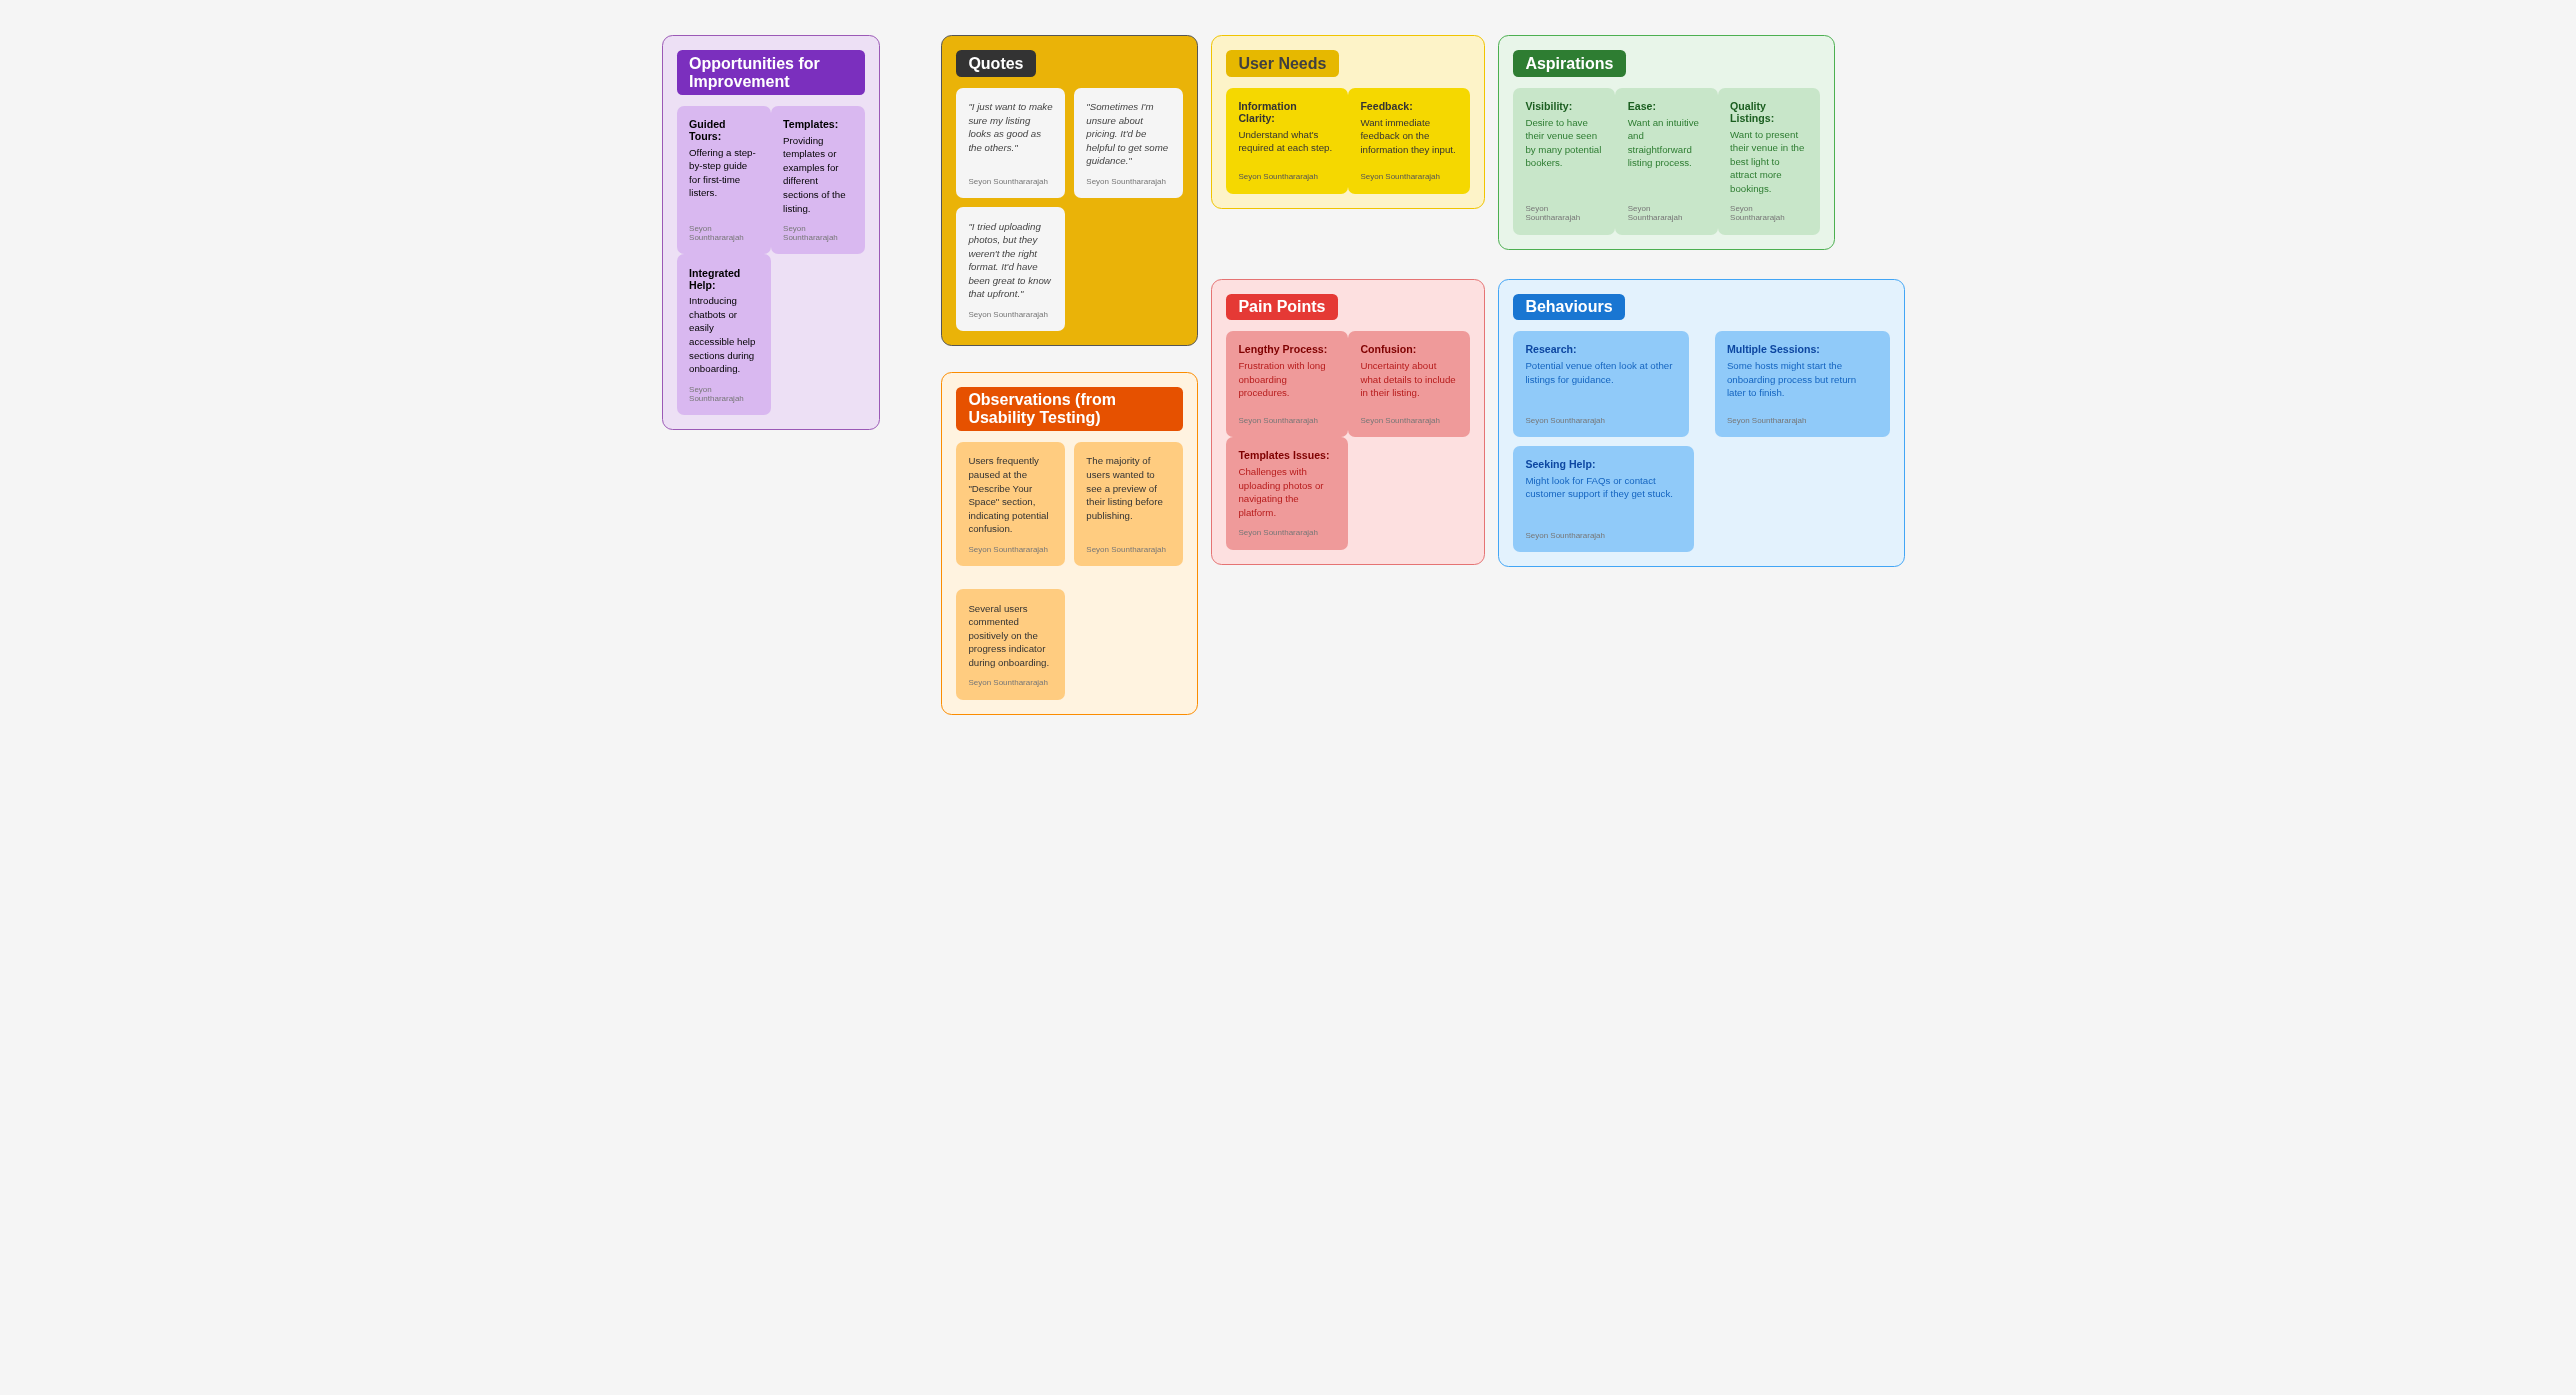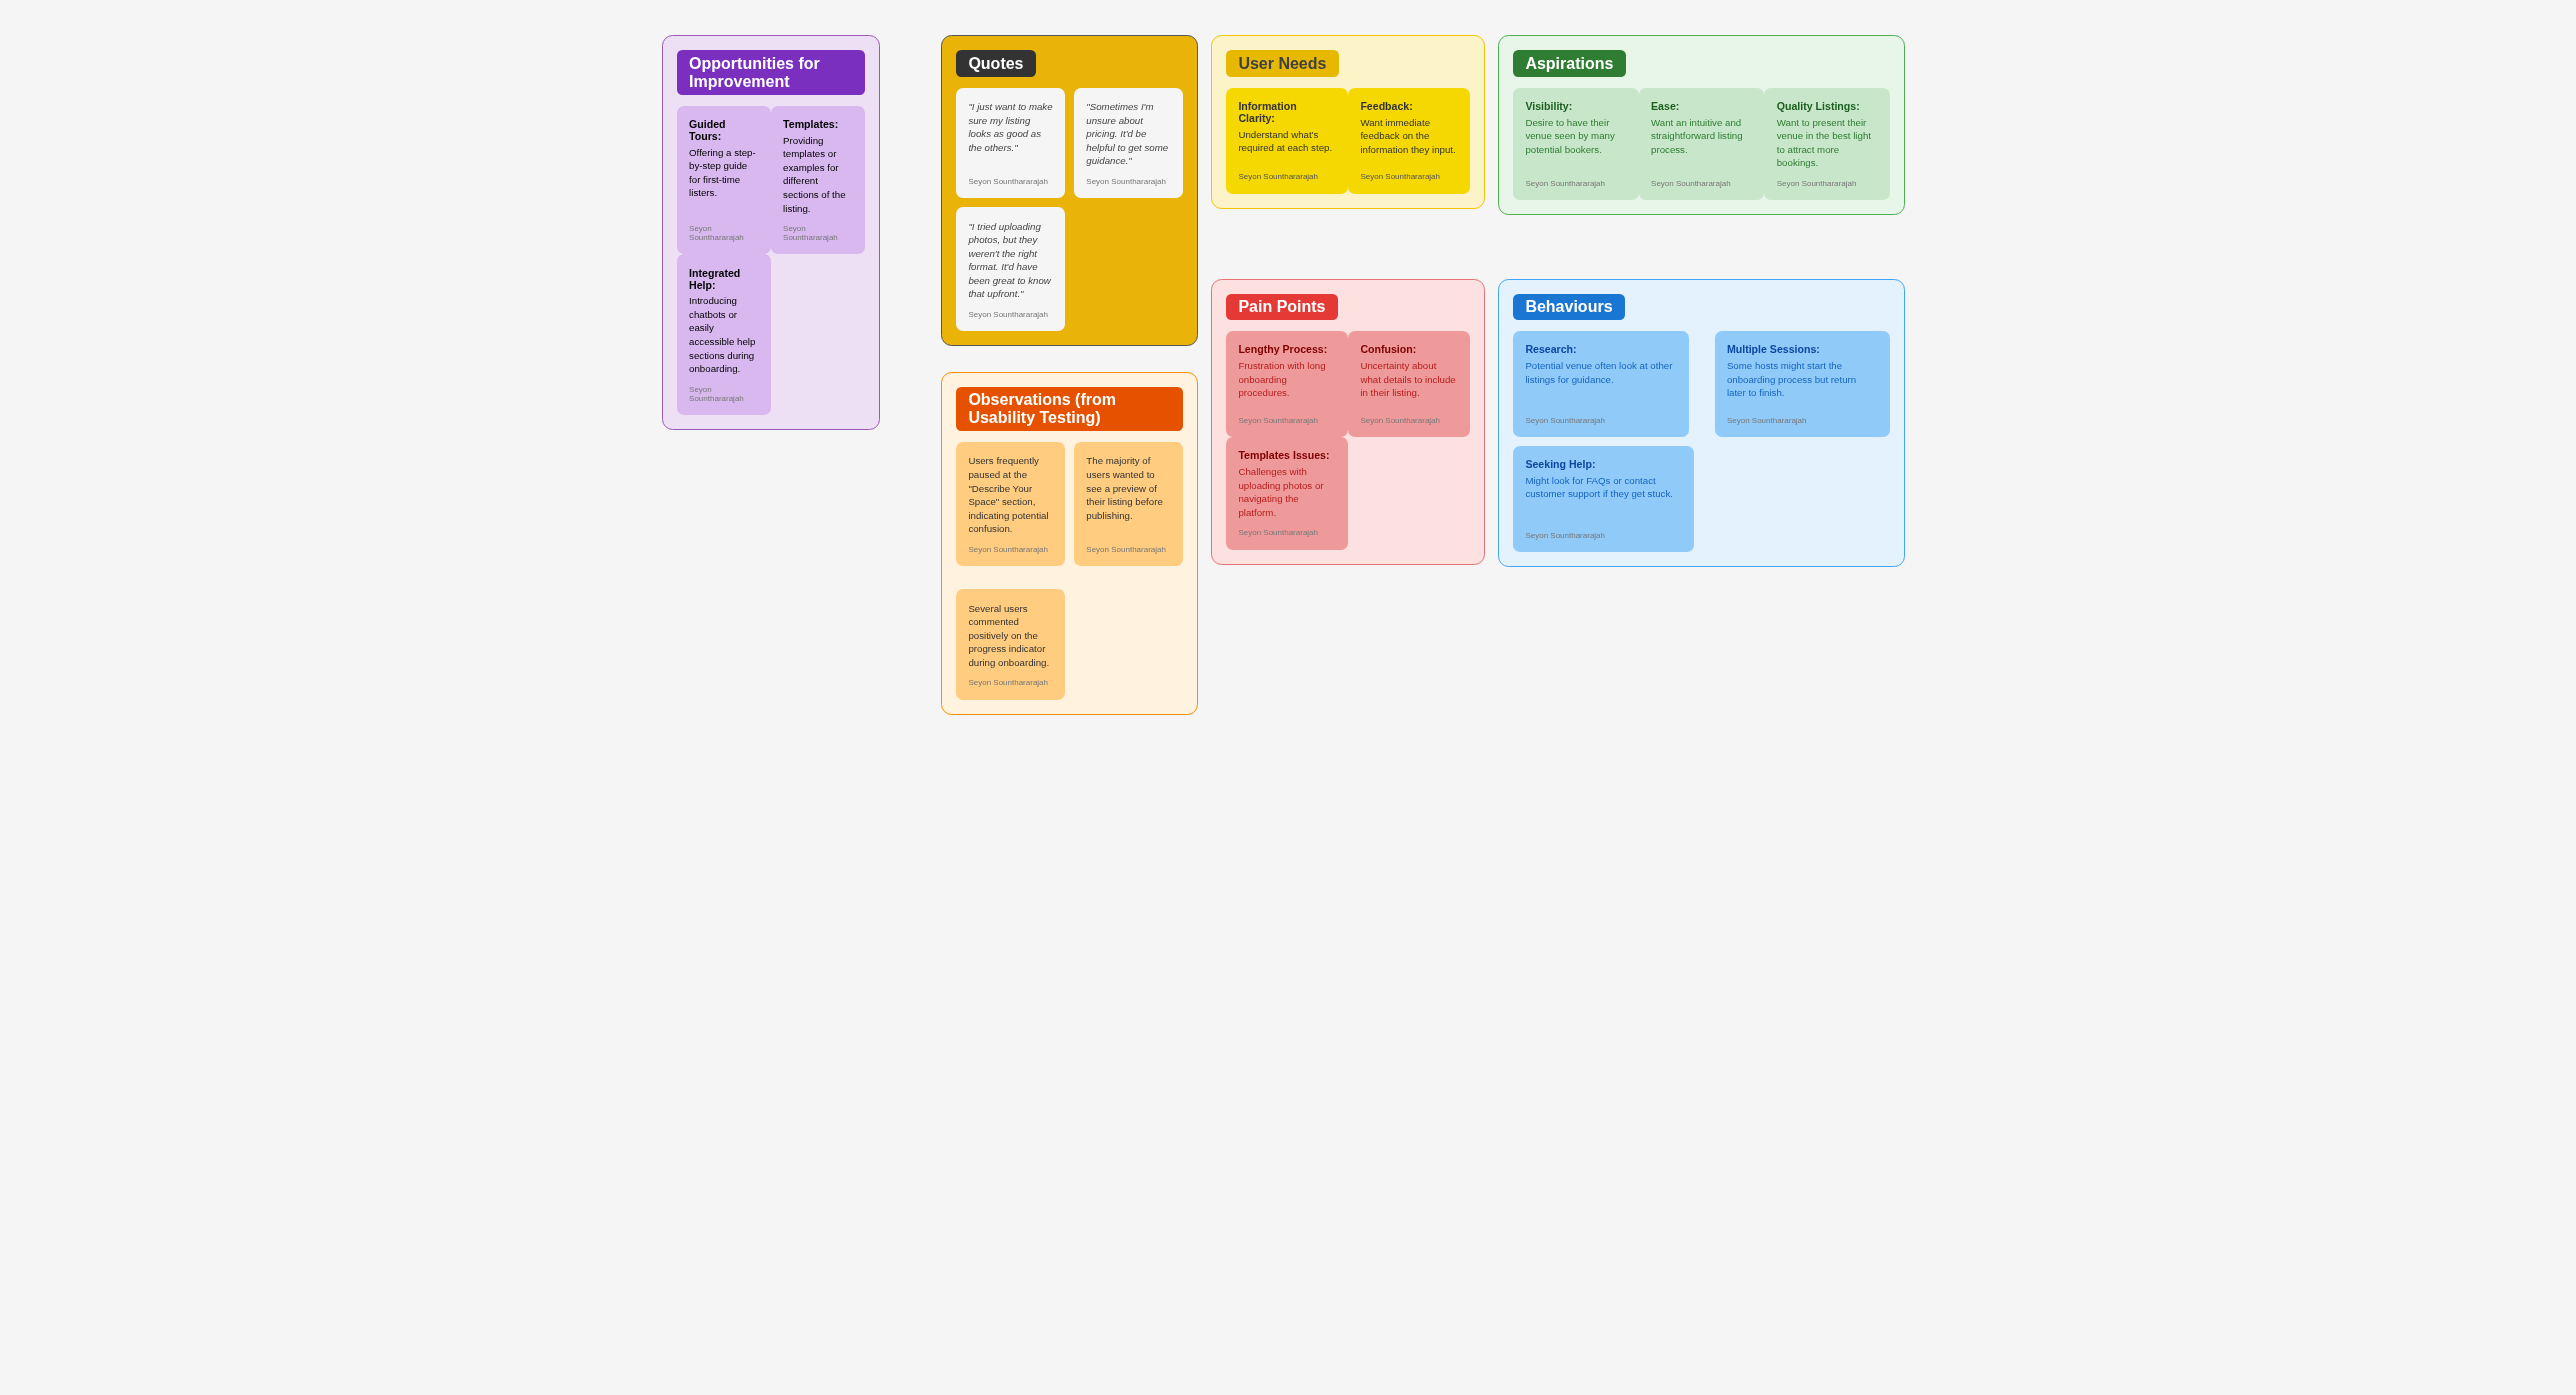--- a/index.html
+++ b/index.html
@@ -99,21 +99,21 @@
     }
     .needs-title { background: #e6b800; color: #404040; }
     .needs-card { background: #f5d800; }
     .needs-card .card-title { color: #333; }
     .needs-card .card-body { color: #333; }
     .needs-card .card-author { color: #555; }
 
     
     .asp-wrapper {
       left: 854px; top: 17.7px;
-      width: 407px;
+      width: 337px;
       background: #e8f5e9;
       border: 1.8px solid #4caf50;
     }
     .asp-title { background: #2e7d32; }
     .asp-card { background: #c8e6c9; }
     .asp-card .card-title { color: #1b5e20; }
     .asp-card .card-body { color: #2e7d32; }
 
     
     .pain-wrapper {

